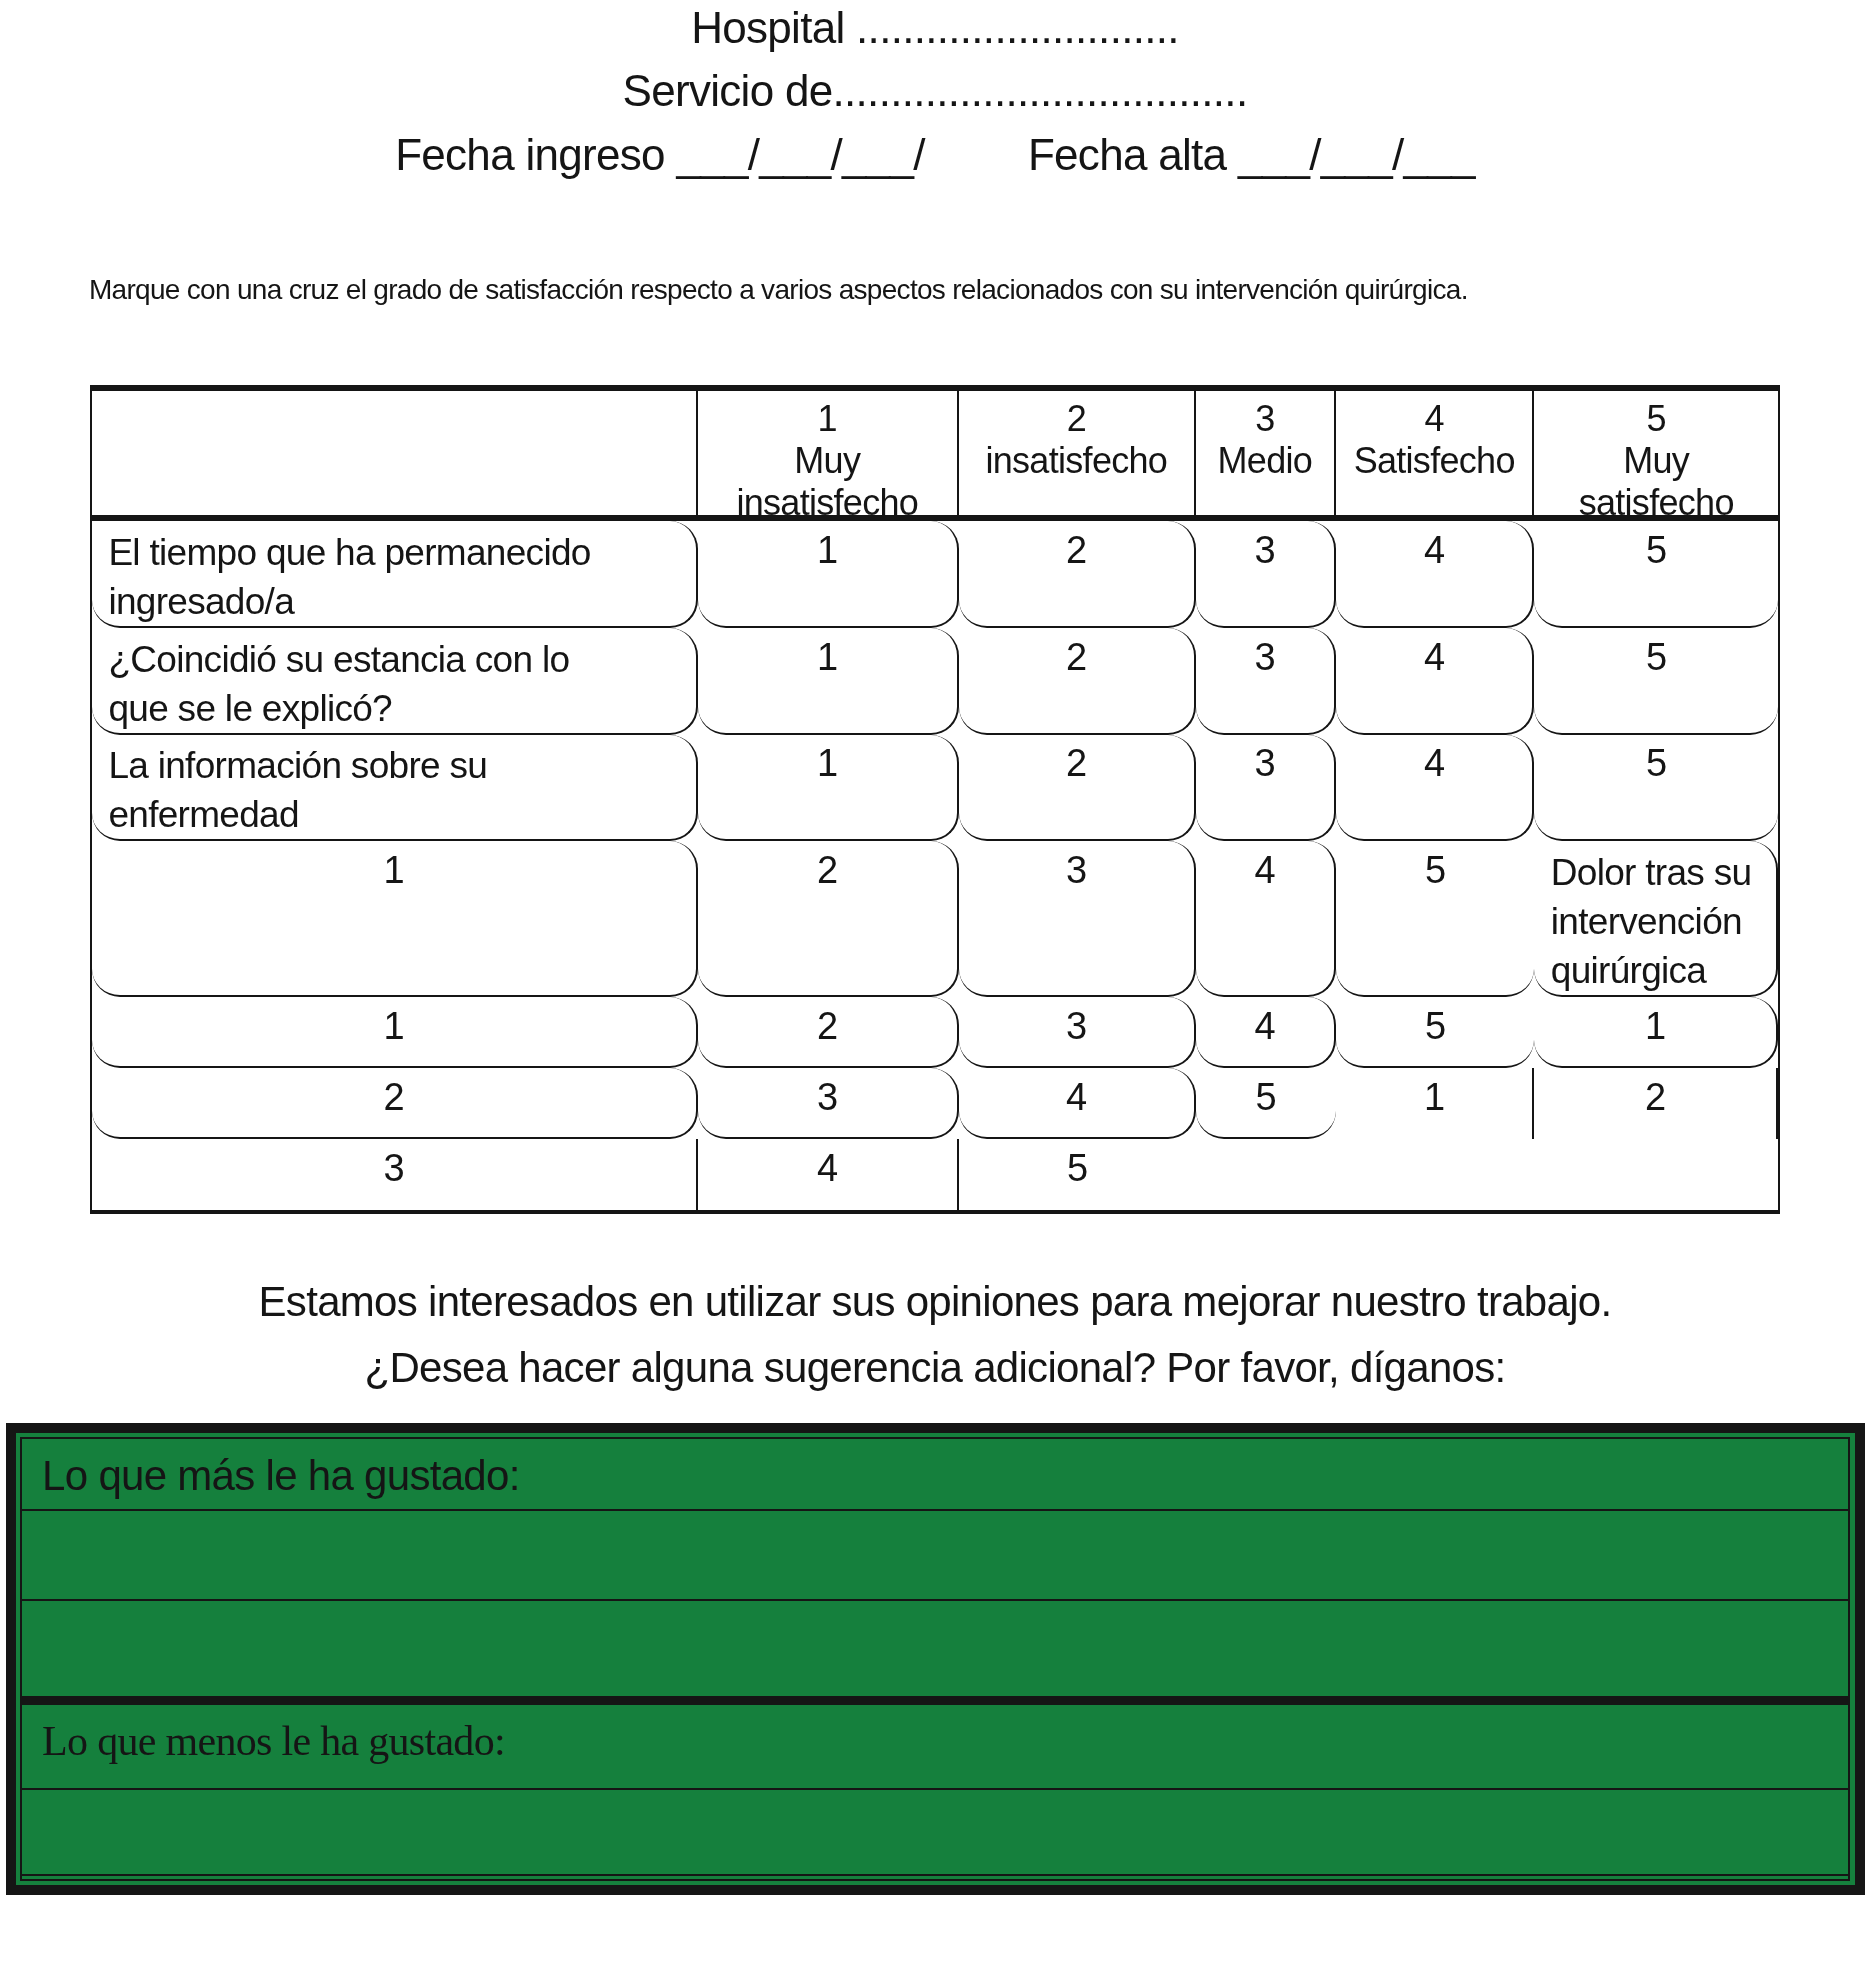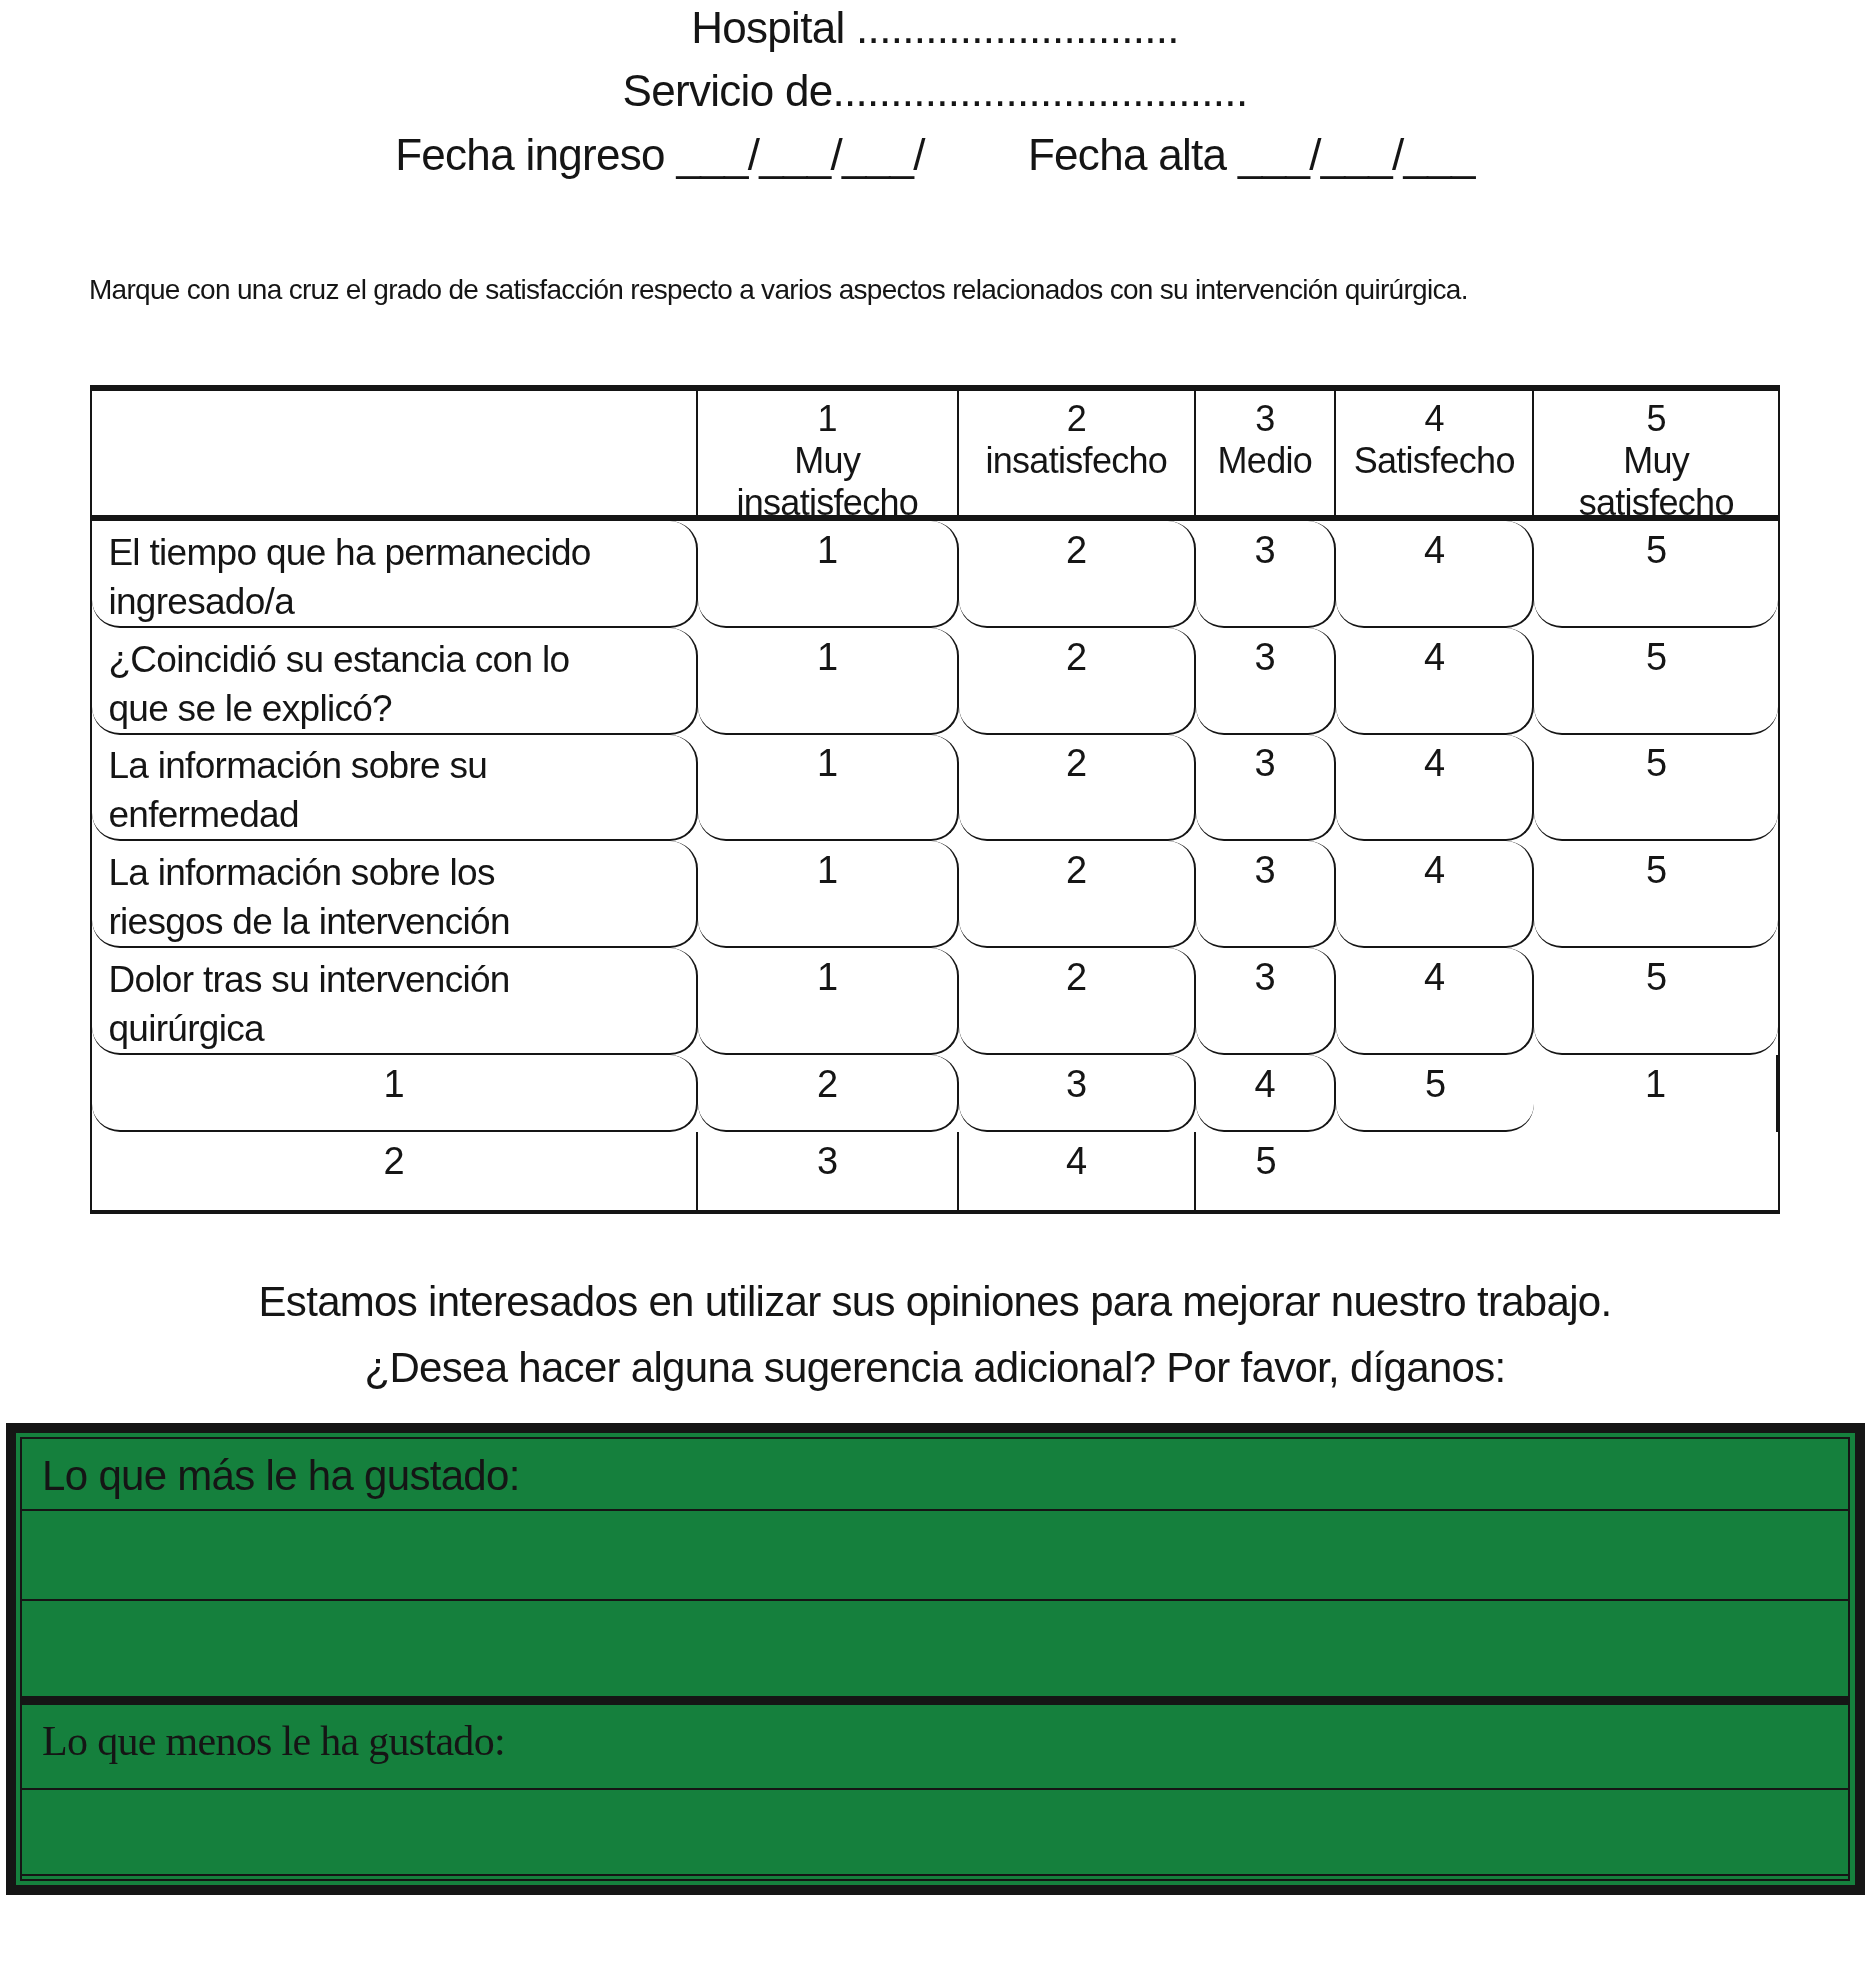--- a/index.html
+++ b/index.html
@@ -156,22 +156,20 @@
     <div class="cell bb num-cell">5</div>
 
     <div class="cell br bb label-cell">La información sobre su
 enfermedad</div>
     <div class="cell br bb num-cell">1</div>
     <div class="cell br bb num-cell">2</div>
     <div class="cell br bb num-cell">3</div>
     <div class="cell br bb num-cell">4</div>
     <div class="cell bb num-cell">5</div>
 
-    <div class="cell br bb label-cell">La información sobre los
-riesgos de la intervención</div>
     <div class="cell br bb num-cell">1</div>
     <div class="cell br bb num-cell">2</div>
     <div class="cell br bb num-cell">3</div>
     <div class="cell br bb num-cell">4</div>
     <div class="cell bb num-cell">5</div>
 
     <div class="cell br bb label-cell">Dolor tras su intervención
 quirúrgica</div>
     <div class="cell br bb num-cell">1</div>
     <div class="cell br bb num-cell">2</div>

